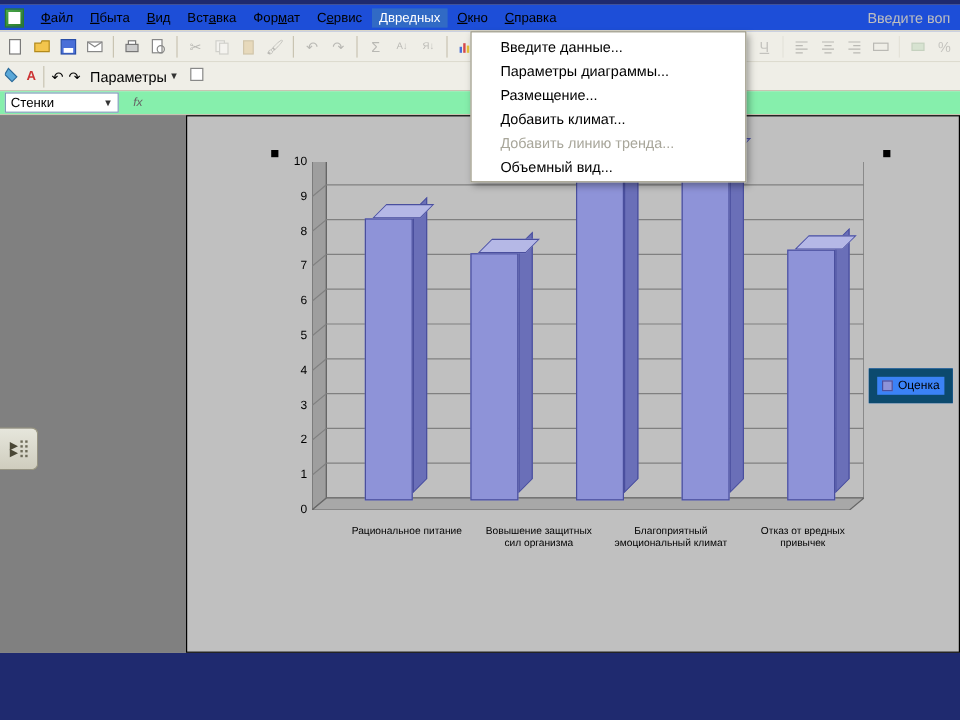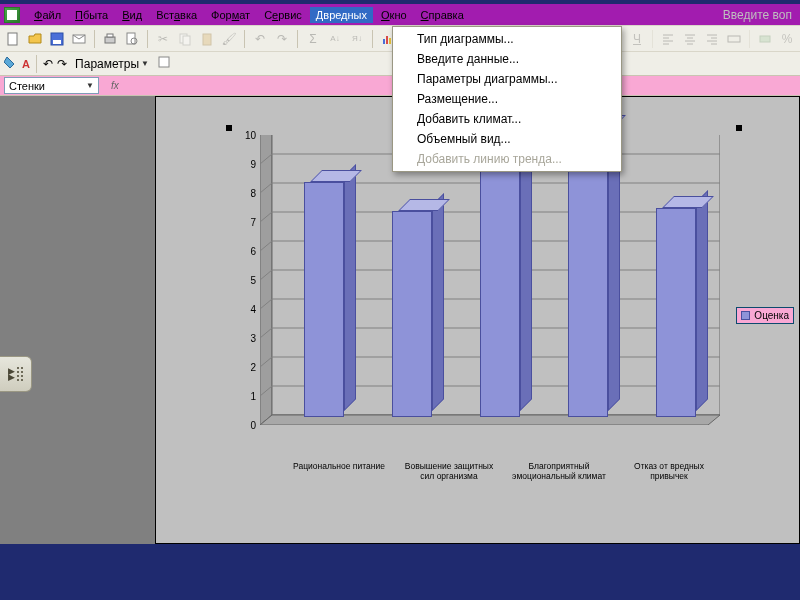--- a/index.html
+++ b/index.html
@@ -1,38 +1,38 @@
 <!DOCTYPE html>
 <html><head>
 <meta charset="utf-8">
 <style>
   * { box-sizing: border-box; margin: 0; padding: 0; }
   body { font-family: Tahoma, Arial, sans-serif; font-size: 11px; background: #1f2a6f; width: 800px; height: 600px; overflow: hidden; }
   .outer { background: #1f2a6f; padding: 4px 0 60px 0; }
   .app-window { background: #fff; height: 540px; position: relative; }
 
-  .menubar { display: flex; align-items: center; height: 22px; background: #a21caf; border-bottom: 1px solid #d9d6c9; padding: 0 4px; gap: 2px; position: relative; z-index: 5; }
+  .menubar { display: flex; align-items: center; height: 22px; background: #1d4ed8; border-bottom: 1px solid #d9d6c9; padding: 0 4px; gap: 2px; position: relative; z-index: 5; }
   .app-icon { width: 16px; height: 16px; background: linear-gradient(135deg,#4aa84a,#2a7a2a); border: 1px solid #2a7a2a; margin-right: 6px; position: relative; }
   .app-icon::after { content:""; position:absolute; inset:2px; background:#fff; }
   .menu-item { padding: 2px 6px; color:#000; cursor: default; }
   .menu-item.active { background:#316ac5; color:#fff; }
   .mnemonic { text-decoration: underline; }
   .help-box { margin-left: auto; color:#bfbfbf; font-size: 12px; padding-right: 4px; white-space: nowrap; }
 
   .toolbar { display:flex; align-items:center; height:26px; background:#efeee7; border-bottom:1px solid #d9d6c9; padding:0 4px; gap:4px; }
   .toolbar .tb { width:18px; height:18px; border:1px solid transparent; display:flex; align-items:center; justify-content:center; font-size:12px; color:#555; }
   .tb.dim { opacity:.35; }
   .tb svg { width:14px; height:14px; }
   .sep { width:1px; height:18px; background:#c9c4b2; margin:0 2px; }
 
   .toolbar2 { display:flex; align-items:center; height:24px; background:#efeee7; border-bottom:1px solid #c9c4b2; padding:0 4px; gap:4px; font-size:12px; }
   .params { display:flex; align-items:center; gap:2px; padding:1px 4px; }
   .dd { font-size:8px; color:#333; }
 
-  .namebar { display:flex; align-items:center; height:20px; background:#f9a8d4; border-bottom:1px solid #c9c4b2; }
+  .namebar { display:flex; align-items:center; height:20px; background:#86efac; border-bottom:1px solid #c9c4b2; }
   .namebox { width:95px; border:1px solid #7f9db9; background:#fff; height:17px; margin:0 4px; padding:1px 4px; display:flex; align-items:center; justify-content:space-between; }
   .fx { font-style: italic; color:#666; margin-left:8px; font-size:10px; }
 
   .workspace { display:flex; height:448px; background:#808080; position:relative; }
   .left-gutter { width:155px; background:#808080; position:relative; }
   .sheet { flex:1; background:#c0c0c0; position:relative; border:1px solid #000; }
 
   .side-handle { position:absolute; left:0; top:260px; width:32px; height:36px; background:linear-gradient(#e6e6dc,#cfcdbe); border:1px solid #9a9783; border-left:none; border-radius:0 6px 6px 0; display:flex; align-items:center; justify-content:center; gap:2px; }
   .side-handle .dots { display:grid; grid-template-columns:repeat(2,2px); grid-template-rows:repeat(4,2px); gap:2px; }
   .side-handle .dots span { background:#6e6b59; width:2px; height:2px; }
@@ -45,28 +45,28 @@
   .chart-region { position:absolute; left:60px; top:20px; right:10px; height:370px; }
   .plot-bg { position:absolute; left:44px; top:18px; width:460px; height:290px; }
   .grid line { stroke:#808080; stroke-width:1; }
   .floor { fill:#a8a8a8; stroke:#666; }
   .wall3d { fill:#9e9e9e; stroke:#666; }
 
   .ylabels { position:absolute; left:20px; top:18px; height:290px; width:20px; }
   .ylabels span { position:absolute; right:0; font-size:10px; color:#000; transform:translateY(-50%); }
 
   .xlabels { position:absolute; left:68px; top:320px; width:440px; display:flex; }
-  .xlabels div { flex:1; text-align:center; font-size:8.5px; line-height:10px; color:#000; padding:0 3px;margin-top:24px; }
+  .xlabels div { flex:1; text-align:center; font-size:8.5px; line-height:10px; color:#000; padding:0 3px; }
 
   .bar3d { position:absolute; }
   .bar3d .front { position:absolute; left:0; bottom:0; width:40px; background:#8e93d8; border:1px solid #4a4f9e; }
   .bar3d .top { position:absolute; width:40px; height:12px; background:#b5b8e6; border:1px solid #4a4f9e; transform:skewX(-45deg); transform-origin:bottom left; left:6px; }
   .bar3d .side { position:absolute; width:12px; background:#6a6fb8; border:1px solid #4a4f9e; transform:skewY(-45deg); transform-origin:top left; }
 
-  .legend { position:absolute; right:-5px; top:190px; background:#f9a8d4; border:1px solid #0c4a6e; padding:2px 4px; font-size:10px; display:flex; align-items:center; gap:4px; }
+  .legend { position:absolute; right:-5px; top:190px; background:#3b82f6; border:7px solid #0c4a6e; padding:2px 4px; font-size:10px; display:flex; align-items:center; gap:4px; }
   .legend .sw { width:9px; height:9px; background:#8e93d8; border:1px solid #4a4f9e; }
 
   .sel-handle { position:absolute; width:6px; height:6px; background:#000; }
 
   .fmt-dim { opacity:.28; }
 </style>
 </head>
 <body>
 
 <div class="outer">
@@ -211,27 +211,26 @@
 
     <div class="namebar">
       <div class="namebox">
         <span>Стенки</span>
         <span class="dd">▼</span>
       </div>
       <span class="fx">fx</span>
     </div>
 
     <div class="dropdown">
-      <div class="mi"><span>Тип диаграммы...</span></div>
       <div class="mi"><span>Введите данные...</span></div>
       <div class="mi"><span>Параметры диаграммы...</span></div>
       <div class="mi"><span>Размещение...</span></div>
       <div class="mi"><span>Добавить климат...</span></div>
+      <div class="mi disabled"><span>Добавить линию тренда...</span></div>
       <div class="mi"><span>Объемный вид...</span></div>
-      <div class="mi disabled"><span>Добавить линию тренда...</span></div>
     </div>
 
     <div class="workspace">
       <div class="left-gutter">
         <div class="side-handle">
           <div class="chev">▶<br>▶</div>
           <div class="dots">
               <span></span>
               <span></span>
               <span></span>

